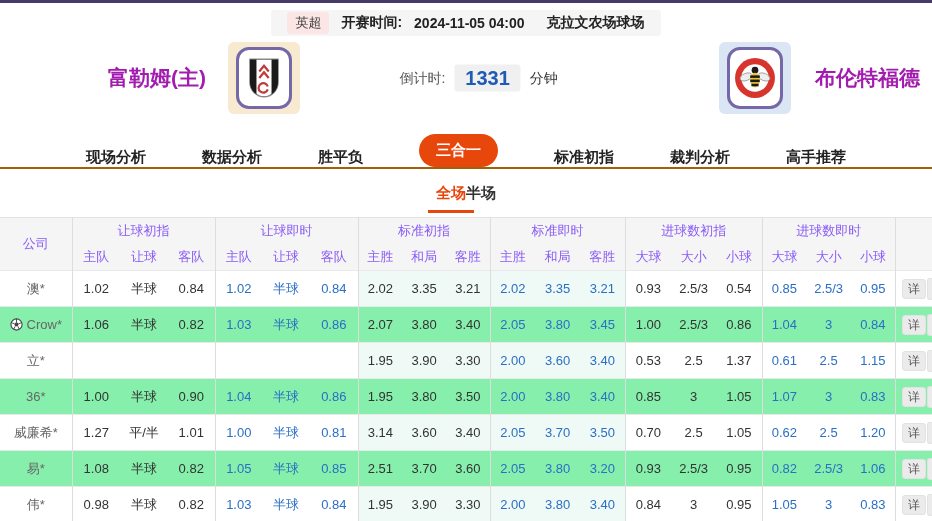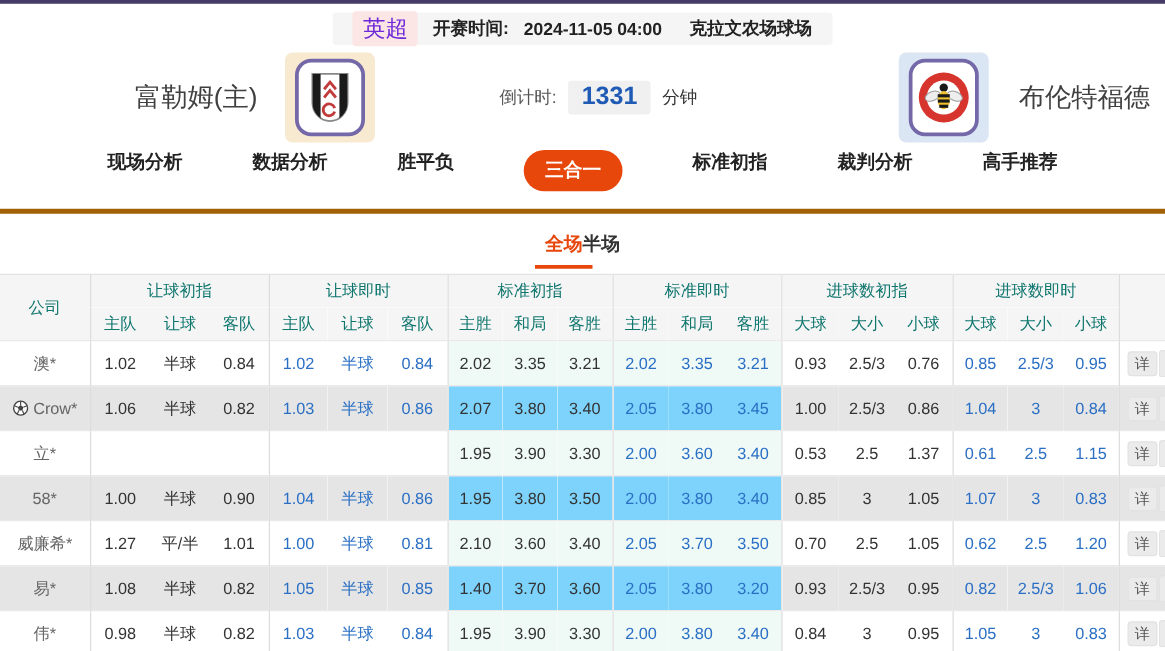--- a/index.html
+++ b/index.html
@@ -4,63 +4,63 @@
 <style>
   html,body{margin:0;padding:0;}
   body{width:932px;height:521px;overflow:hidden;background:#fff;
        font-family:"Liberation Sans","DejaVu Sans",sans-serif;}
   .top-accent{height:3px;background:#463a66;}
 
   
   .kickoff-bar{display:flex;justify-content:center;margin-top:7px;height:26px;}
   .kickoff-inner{display:flex;align-items:center;background:#f5f5f5;border-radius:3px;
                  padding:0 16px;gap:12px;}
-  .league-badge{background:#fbe5e5;color:#6d28d9;font-size:18px;padding:2px 8px;border-radius:3px;}
+  .league-badge{background:#fbe5e5;color:#404040;font-size:13px;padding:2px 8px;border-radius:3px;}
   .kickoff-text,.venue{font-size:14px;font-weight:bold;color:#222;text-align:right;}
   .venue{margin-left:10px;}
 
   
   .match-header{position:relative;display:flex;align-items:center;height:84px;padding:0 12px 0 108px;}
   .team{display:flex;align-items:center;gap:22px;}
   .team.away{margin-left:auto;gap:24px;}
-  .team-name{font-size:21px;font-weight:normal;color:#404040;}
+  .team-name{font-size:21px;font-weight:bold;color:#a21caf;}
   .logo-box{width:72px;height:72px;border-radius:6px;display:flex;align-items:center;justify-content:center;}
   .logo-box.home{background:#f8ead0;}
   .logo-box.away{background:#dbe6f4;}
   .logo-inner{width:56px;height:62px;background:#fff;border:3px solid #7468a8;border-radius:13px;
               display:flex;align-items:center;justify-content:center;box-sizing:border-box;}
   .countdown{position:absolute;left:50%;top:50%;transform:translate(-42%,-50%);
              display:flex;align-items:center;gap:9px;}
   .cd-label{font-size:14px;color:#555;}
   .cd-value{font-size:20px;font-weight:bold;color:#1f5bb5;background:#f0f0f0;padding:2px 11px;border-radius:3px;}
   .cd-unit{font-size:14px;color:#333;}
 
   
-  .nav-tabs{display:flex;justify-content:center;align-items:flex-start;gap:56px;height:47px;
-            border-bottom:4px solid #a16207;}
+  .nav-tabs{display:flex;justify-content:center;align-items:flex-end;gap:56px;height:47px;
+            border-bottom:2px solid #a16207;}
   .nav-tab{font-size:15px;font-weight:bold;color:#222;cursor:pointer;}
   .nav-tab.active{background:#e8470c;color:#fff;padding:7px 17px;border-radius:18px;}
 
   
   .sub-tabs{display:flex;justify-content:center;align-items:center;height:48px;}
   .sub-tab{position:relative;font-size:15px;font-weight:bold;color:#333;cursor:pointer;}
   .sub-tab.active{color:#e8470c;}
   .sub-tab.active::after{content:"";position:absolute;left:-8px;right:-8px;bottom:-10px;height:3px;background:#e8470c;}
 
   
   table{border-collapse:collapse;table-layout:fixed;width:932px;border-top:1px solid #e2e2e2;}
   th,td{padding:0;text-align:center;overflow:hidden;white-space:nowrap;}
-  thead th{height:26px;background:#f5f5f5;font-weight:normal;font-size:13px;color:#0f766e;}
+  thead th{height:26px;background:#f5f5f5;font-weight:normal;font-size:13px;color:#8b5cf6;}
   .b-r{border-right:1px solid #ddd;}
   tbody tr{border-top:1px solid #e9e9e9;}
   td{height:35px;font-size:13px;color:#333;}
   td.live{color:#2a6fc4;}
   td.cyan{background:#effaf7;}
-  tr.even td{background:#e5e5e5;}
-  tr.even td.cyan{background:#7dd3fc;}
+  tr.even td{background:#86efac;}
+  tr.even td.cyan{background:#86efac;}
   td.company{color:#666;}
   .company-wrap{display:flex;align-items:center;justify-content:center;gap:4px;}
   .detail-cell{position:relative;}
   .detail-btn{display:inline-block;background:#ebebeb;border:1px solid #e2e2e2;border-radius:3px;
               font-size:12px;color:#555;padding:2px 5px;cursor:pointer;line-height:14px;}
   .sliver{position:absolute;right:0;top:50%;transform:translateY(-50%);width:4px;height:20px;
           background:#ebebeb;border:1px solid #e2e2e2;border-right:none;border-radius:3px 0 0 3px;}
 </style>
 </head>
 <body>
@@ -210,21 +210,21 @@
         <td class="live">半球</td>
         <td class="live b-r">0.84</td>
         <td class="cyan">2.02</td>
         <td class="cyan">3.35</td>
         <td class="cyan b-r">3.21</td>
         <td class="live cyan">2.02</td>
         <td class="live cyan">3.35</td>
         <td class="live cyan b-r">3.21</td>
         <td>0.93</td>
         <td>2.5/3</td>
-        <td class="b-r">0.76</td>
+        <td class="b-r">0.54</td>
         <td class="live">0.85</td>
         <td class="live">2.5/3</td>
         <td class="live b-r">0.95</td>
         <td class="detail-cell"><span class="detail-btn">详</span><span class="sliver"></span></td>
       </tr>
       <tr class="even">
         <td class="company b-r">
           <span class="company-wrap">
             <span style="display: inline-flex;">
               <svg width="13" height="13" viewBox="0 0 14 14">
@@ -282,21 +282,21 @@
         <td>2.5</td>
         <td class="b-r">1.37</td>
         <td class="live">0.61</td>
         <td class="live">2.5</td>
         <td class="live b-r">1.15</td>
         <td class="detail-cell"><span class="detail-btn">详</span><span class="sliver"></span></td>
       </tr>
       <tr class="even">
         <td class="company b-r">
           <span class="company-wrap">
-            <span>58*</span>
+            <span>36*</span>
           </span>
         </td>
         <td>1.00</td>
         <td>半球</td>
         <td class="b-r">0.90</td>
         <td class="live">1.04</td>
         <td class="live">半球</td>
         <td class="live b-r">0.86</td>
         <td class="cyan">1.95</td>
         <td class="cyan">3.80</td>
@@ -317,21 +317,21 @@
           <span class="company-wrap">
             <span>威廉希*</span>
           </span>
         </td>
         <td>1.27</td>
         <td>平/半</td>
         <td class="b-r">1.01</td>
         <td class="live">1.00</td>
         <td class="live">半球</td>
         <td class="live b-r">0.81</td>
-        <td class="cyan">2.10</td>
+        <td class="cyan">3.14</td>
         <td class="cyan">3.60</td>
         <td class="cyan b-r">3.40</td>
         <td class="live cyan">2.05</td>
         <td class="live cyan">3.70</td>
         <td class="live cyan b-r">3.50</td>
         <td>0.70</td>
         <td>2.5</td>
         <td class="b-r">1.05</td>
         <td class="live">0.62</td>
         <td class="live">2.5</td>
@@ -343,21 +343,21 @@
           <span class="company-wrap">
             <span>易*</span>
           </span>
         </td>
         <td>1.08</td>
         <td>半球</td>
         <td class="b-r">0.82</td>
         <td class="live">1.05</td>
         <td class="live">半球</td>
         <td class="live b-r">0.85</td>
-        <td class="cyan">1.40</td>
+        <td class="cyan">2.51</td>
         <td class="cyan">3.70</td>
         <td class="cyan b-r">3.60</td>
         <td class="live cyan">2.05</td>
         <td class="live cyan">3.80</td>
         <td class="live cyan b-r">3.20</td>
         <td>0.93</td>
         <td>2.5/3</td>
         <td class="b-r">0.95</td>
         <td class="live">0.82</td>
         <td class="live">2.5/3</td>

